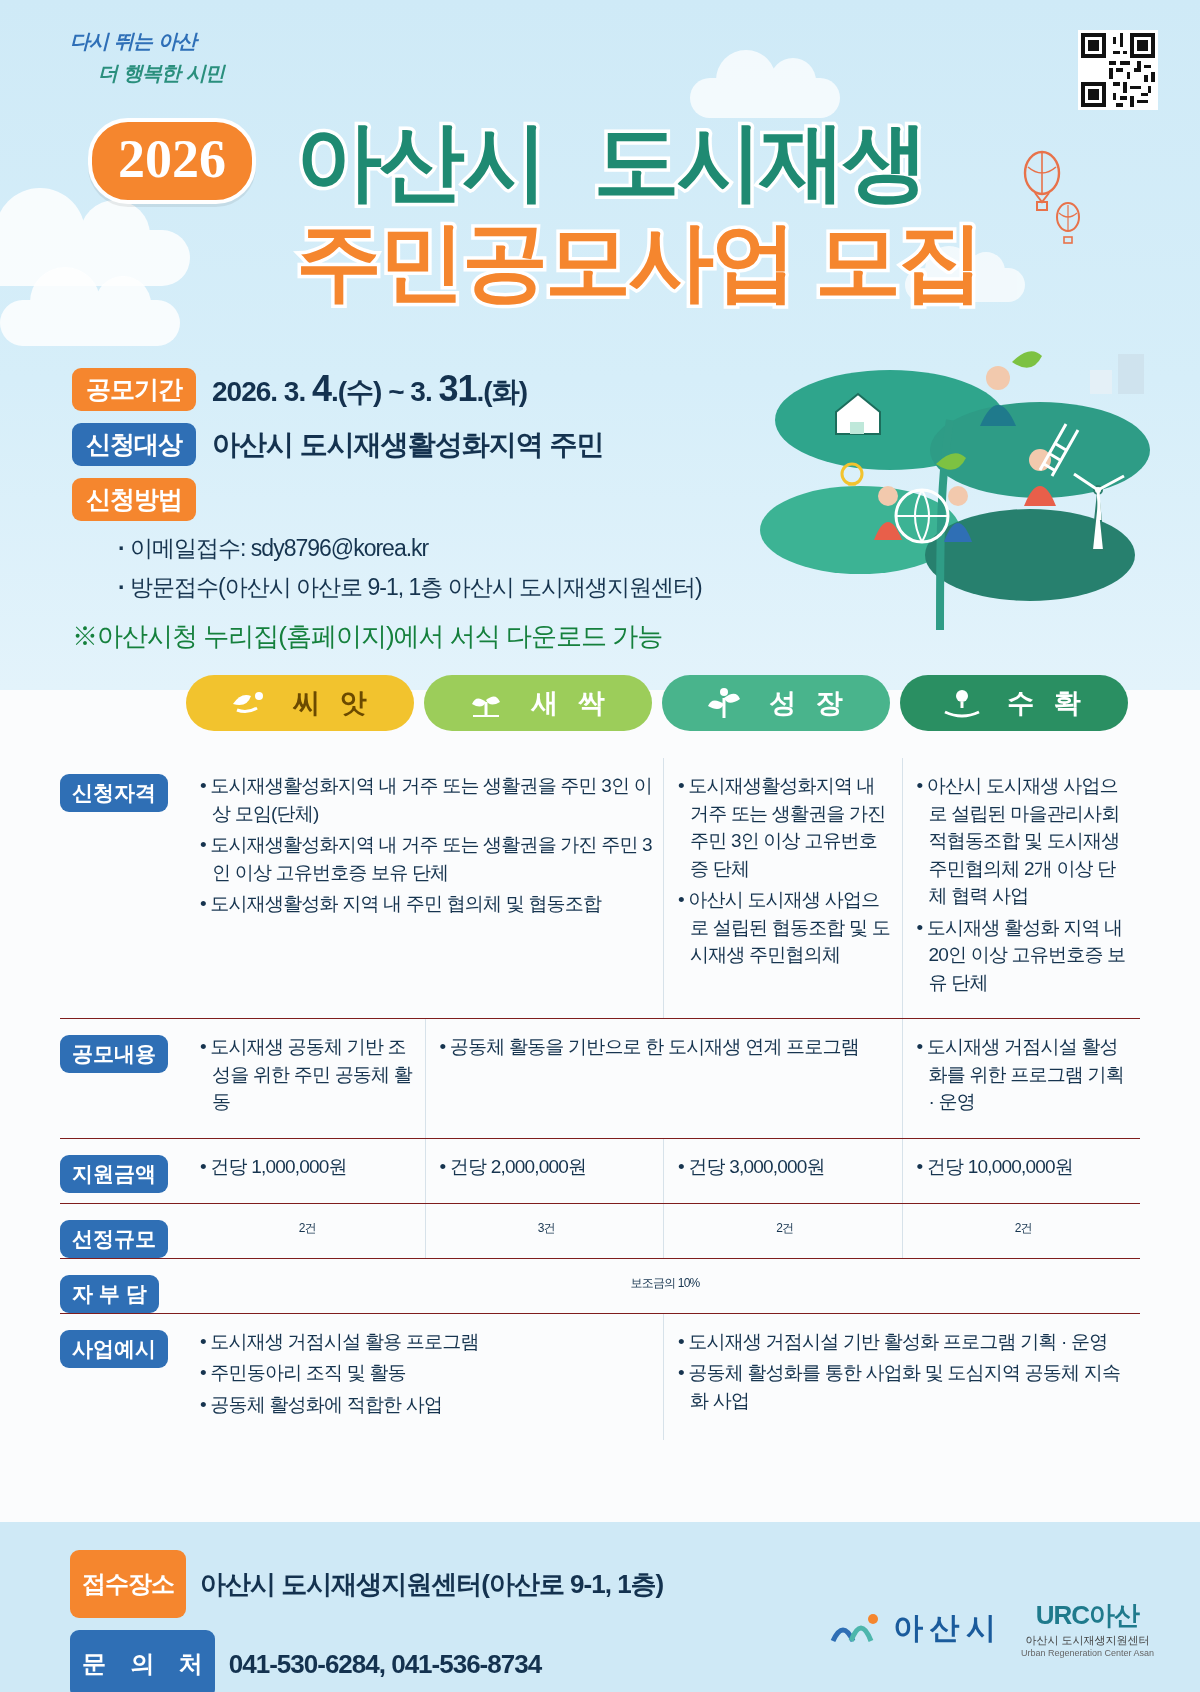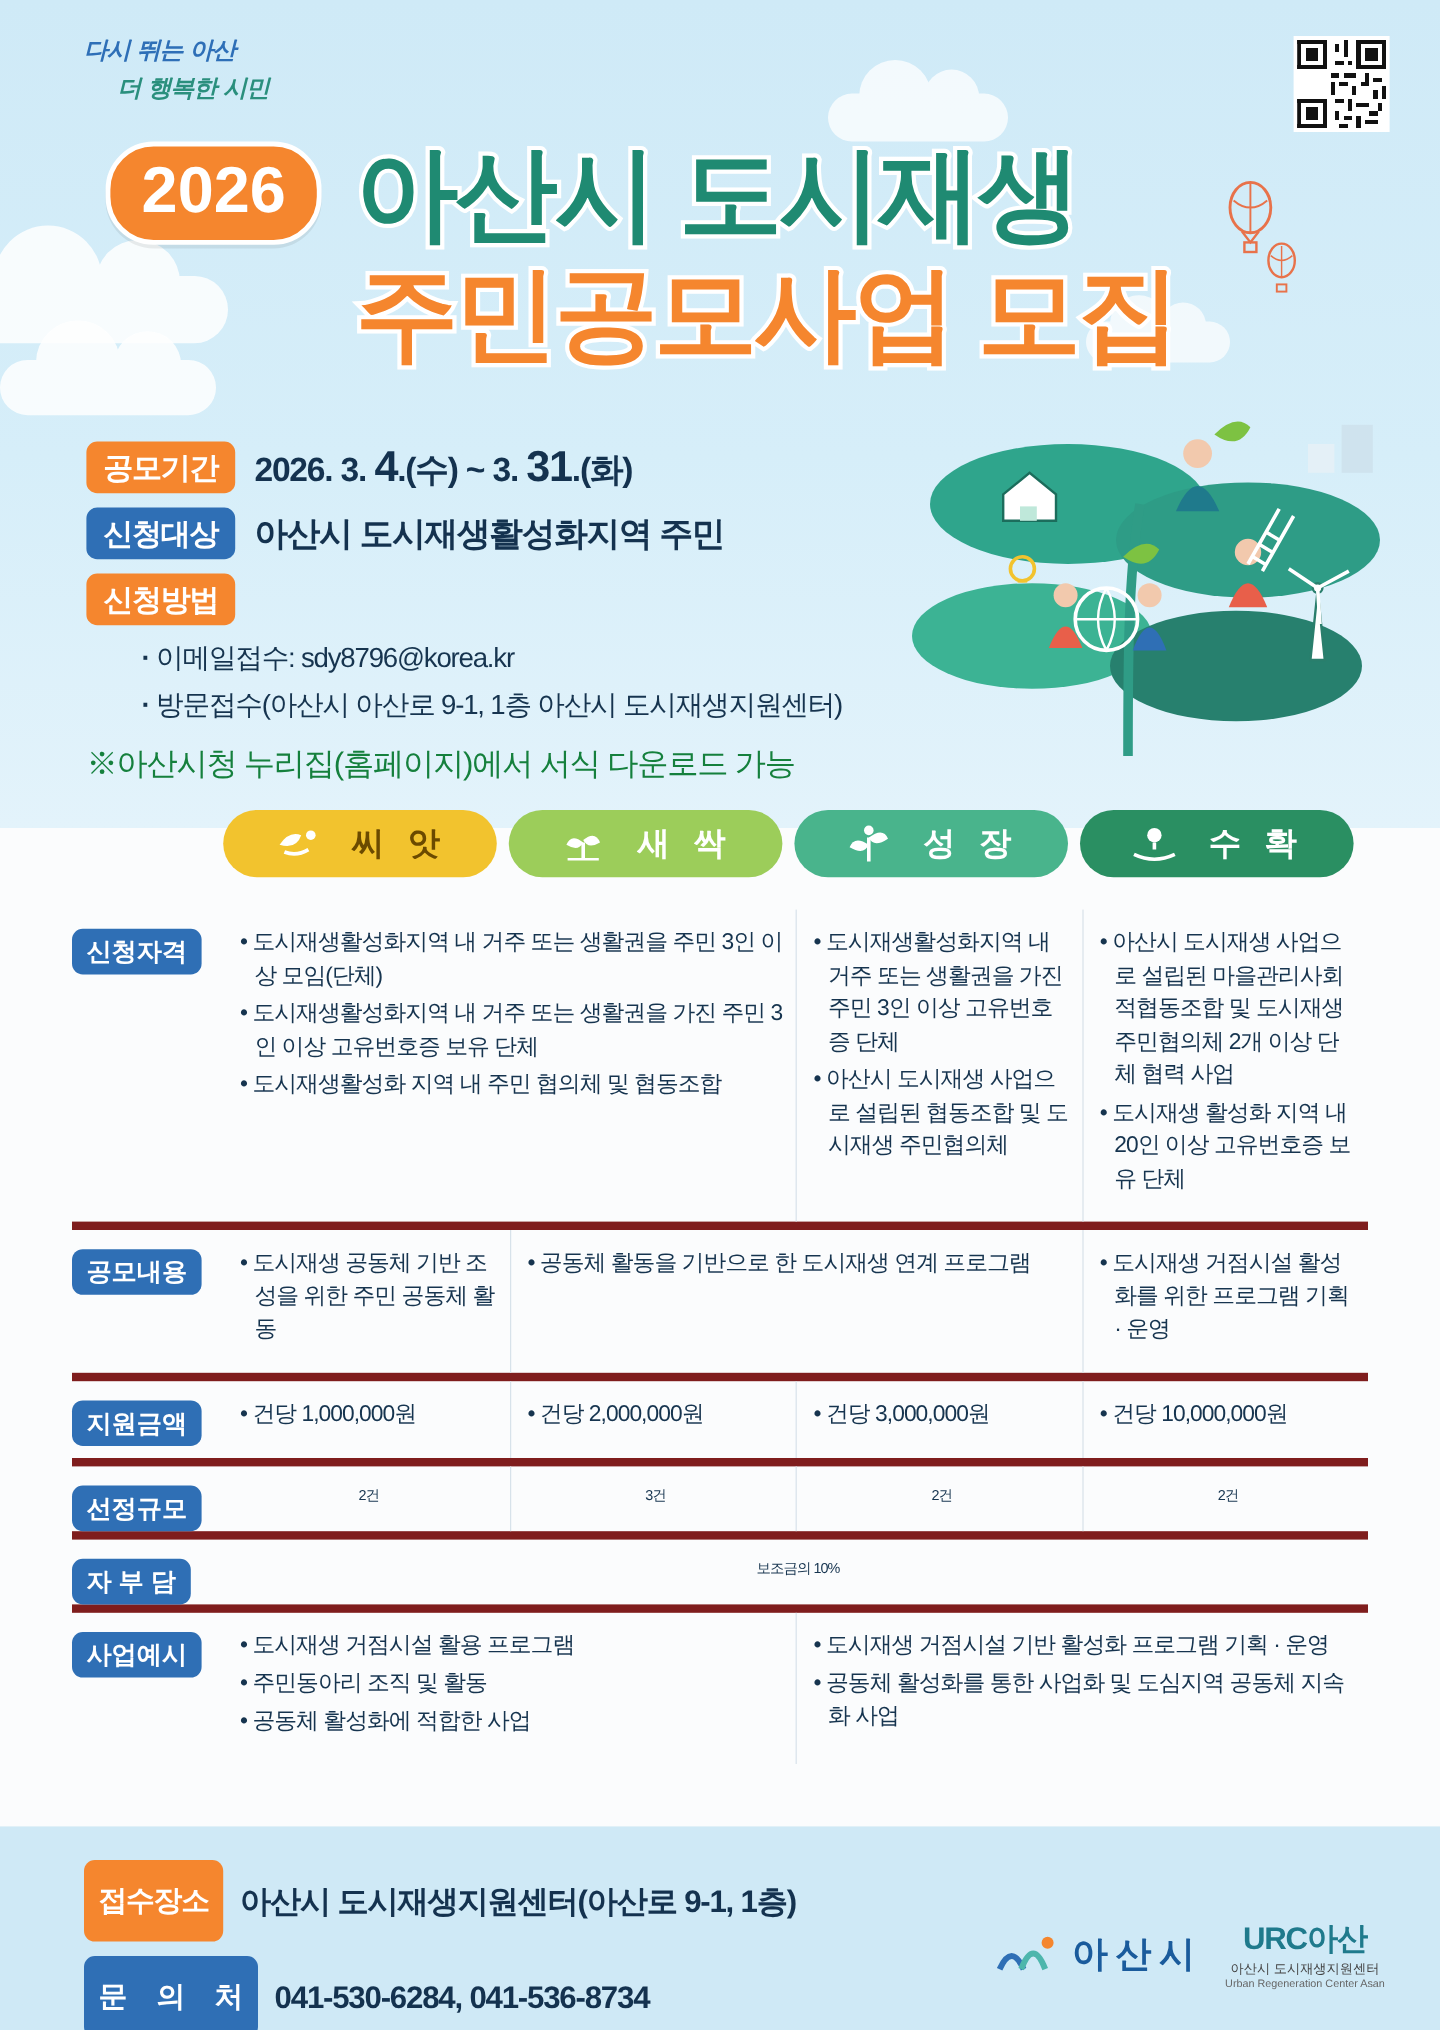--- a/index.html
+++ b/index.html
@@ -48,31 +48,31 @@
   
   .qr { position:absolute; right:42px; top:30px; width:80px; height:80px; background:#fff; padding:3px;}
   .qr svg{ display:block; }
 
   
   .title-wrap { position:absolute; left:0; top:96px; width:1200px; }
   .badge-2026 {
     display:inline-block; position:absolute; left:88px; top:22px;
     background:#f5862e; color:#fff; font-size:54px; font-weight:bold;
     padding:6px 26px 10px; border-radius:40px;
-    font-family:Liberation Sans, sans-serif;
+    font-family:Liberation Serif, serif;
     box-shadow:0 3px 0 rgba(0,0,0,.07);
     border:4px solid #fff;
   }
   .tl1, .tl2 {
     position:absolute; font-weight:bold; letter-spacing:-3px;
     font-family:"Liberation Sans", sans-serif;
     -webkit-text-stroke:7px #ffffff;
     paint-order: stroke fill;
   }
-  .tl1 { left:296px; top:8px; font-size:86px; color:#1f8a72; }
+  .tl1 { left:296px; top:8px; font-size:86px; color:#1f8a72;font-family:Liberation Mono, monospace; }
   .tl2 { left:296px; top:108px; font-size:86px; color:#f5862e; }
 
   
   .info { position:absolute; left:72px; top:368px; width:660px; }
   .tagrow { display:flex; align-items:center; margin-bottom:12px; }
   .tag {
     background:#f5862e; color:#fff; font-weight:bold; font-size:25px;
     padding:5px 14px; border-radius:9px; letter-spacing:-1px; white-space:nowrap;
   }
   .tag.blue { background:#2f6fb5; }
@@ -97,21 +97,21 @@
     justify-content:center; gap:24px; color:#fff; font-weight:bold; font-size:27px;
     letter-spacing:6px;
   }
   .stage .ic { width:42px; height:34px; display:block; }
   .s1 { background:#f2c32e; color:#6b4a00;}
   .s2 { background:#9ccd5a; }
   .s3 { background:#49b48c; }
   .s4 { background:#2a8f62; }
 
   .grid { position:absolute; left:60px; top:68px; width:1080px; }
-  .row { display:flex; border-bottom:7px solid #7f1d1d; }
+  .row { display:flex; border-bottom:1px solid #7f1d1d; }
   .row:last-child { border-bottom:none; }
   .rowlabel { width:126px; flex:none; padding-top:16px; }
   .lbl {
     display:inline-block; background:#2f6fb5; color:#fff; font-weight:bold;
     font-size:21px; padding:5px 12px; border-radius:9px; letter-spacing:0px;
     white-space:nowrap;
   }
   .cells { display:flex; flex:1; }
   .cell {
     padding:14px 10px 18px 14px; font-size:19px; color:#16344f;

